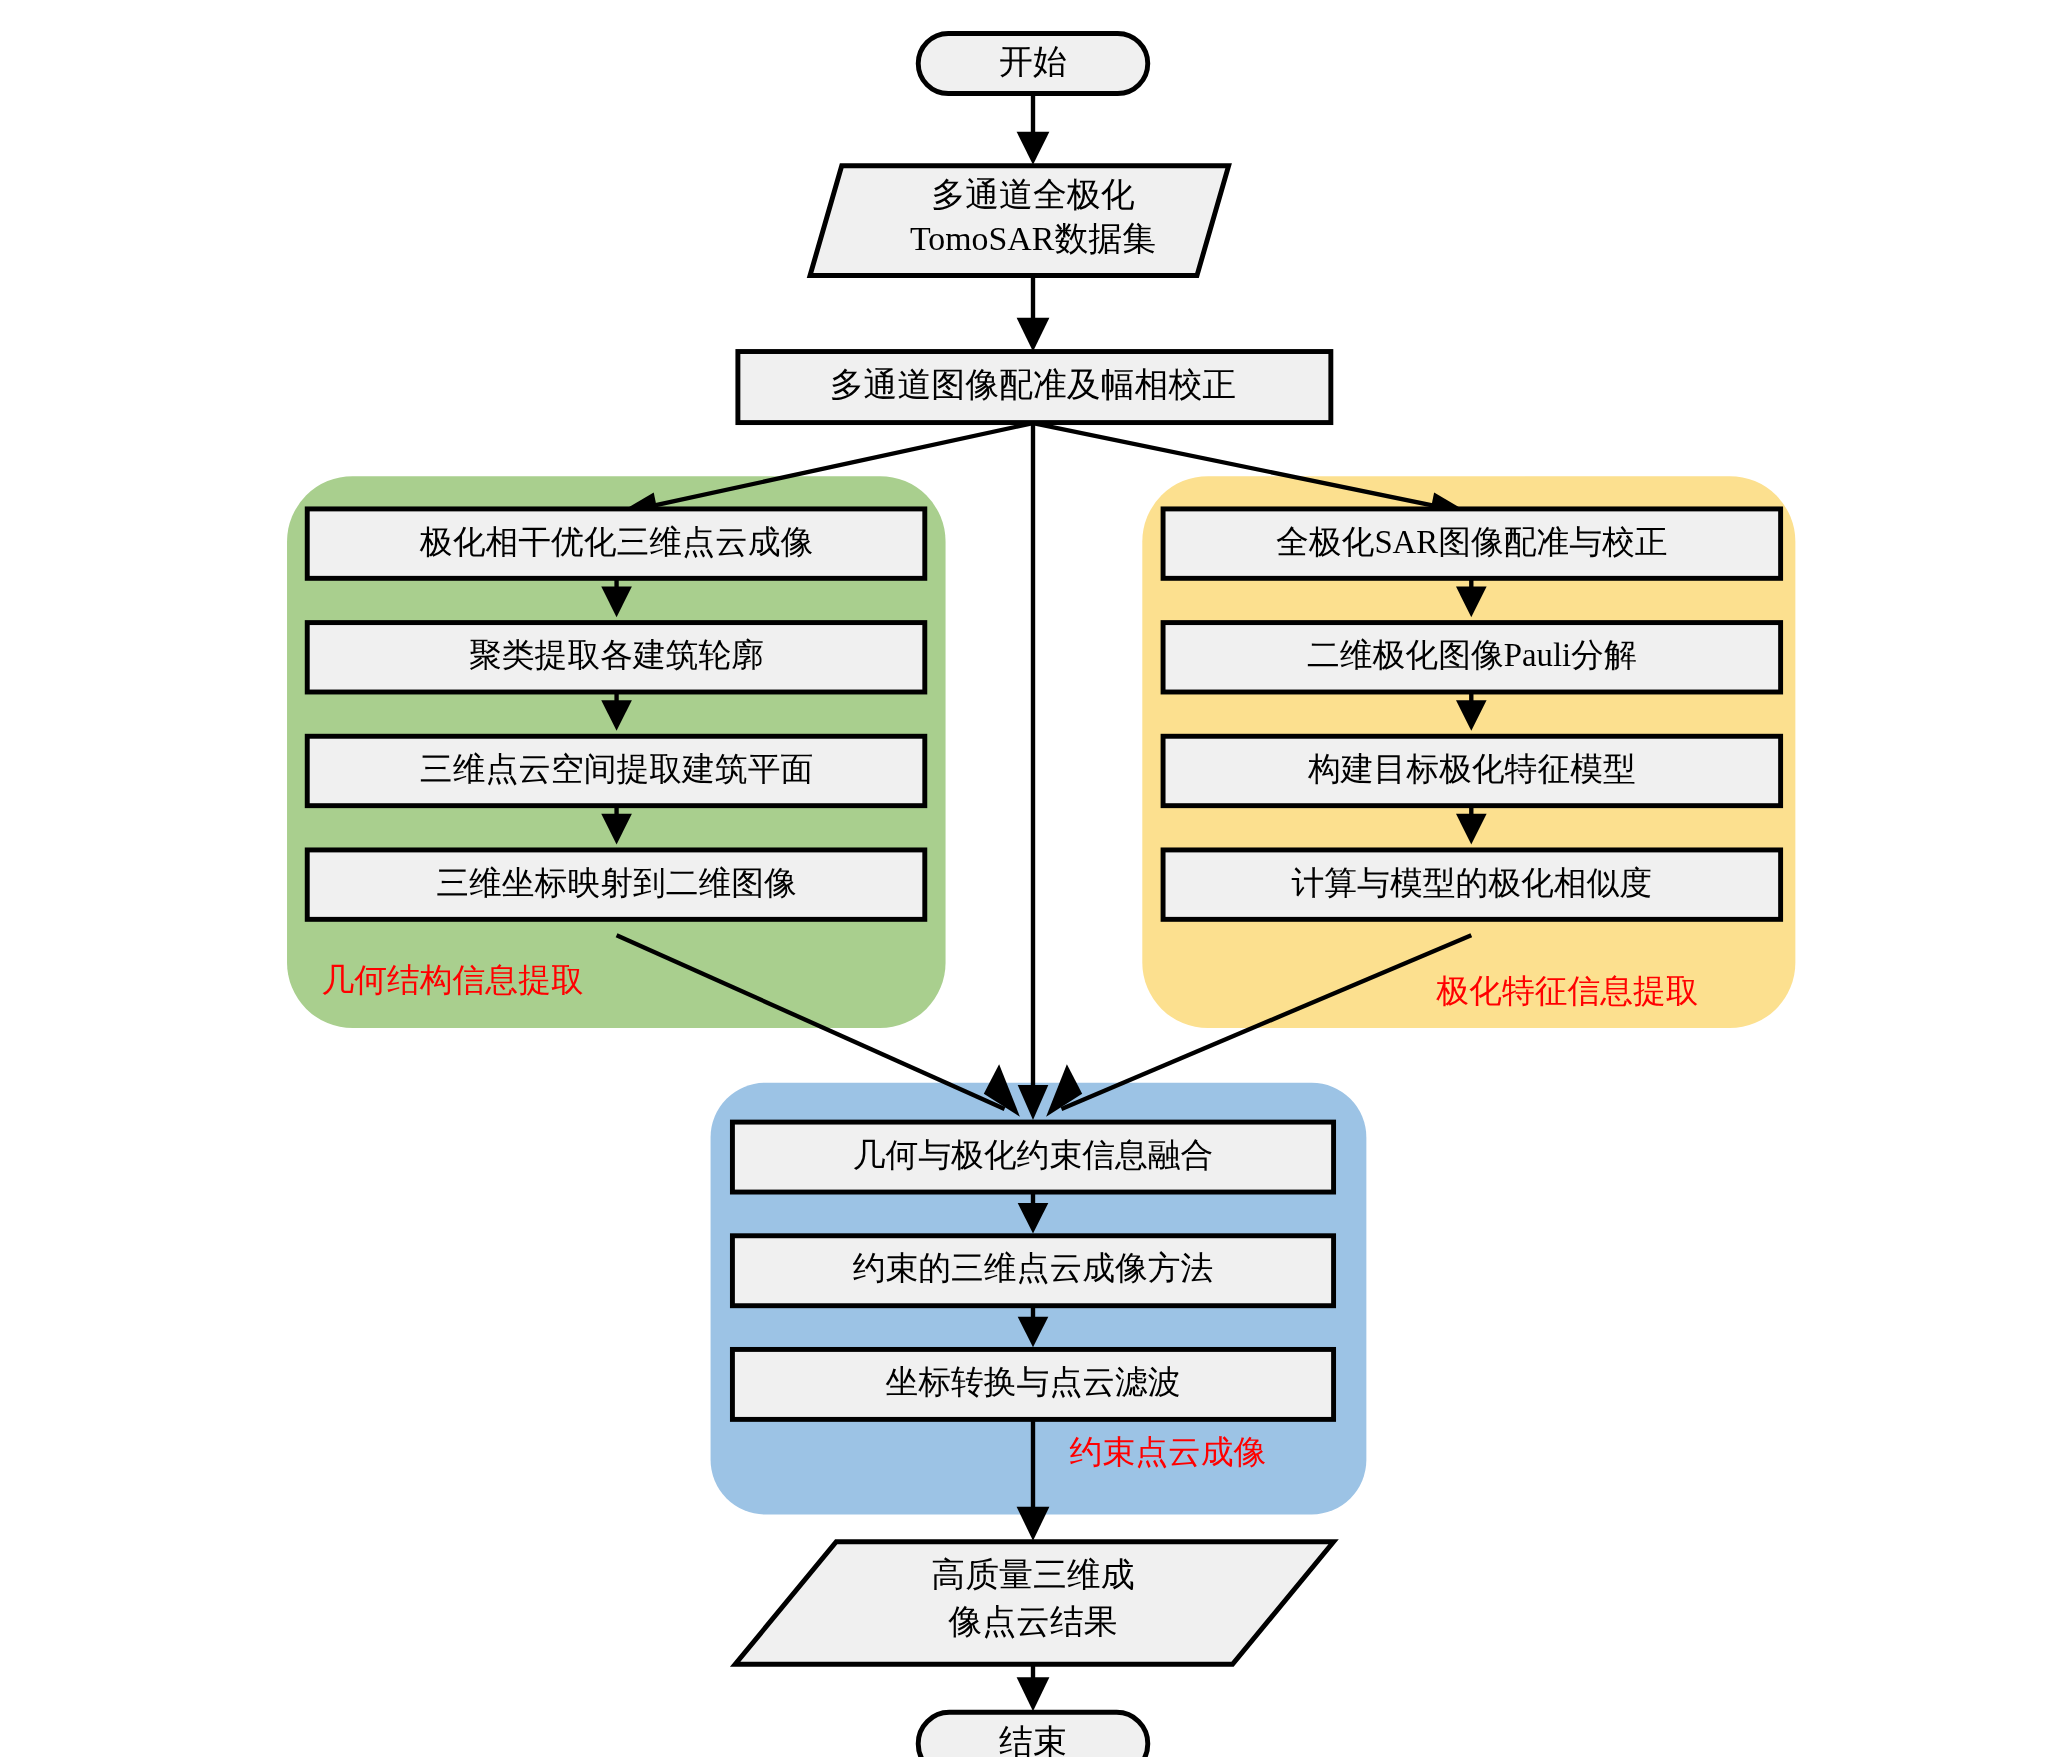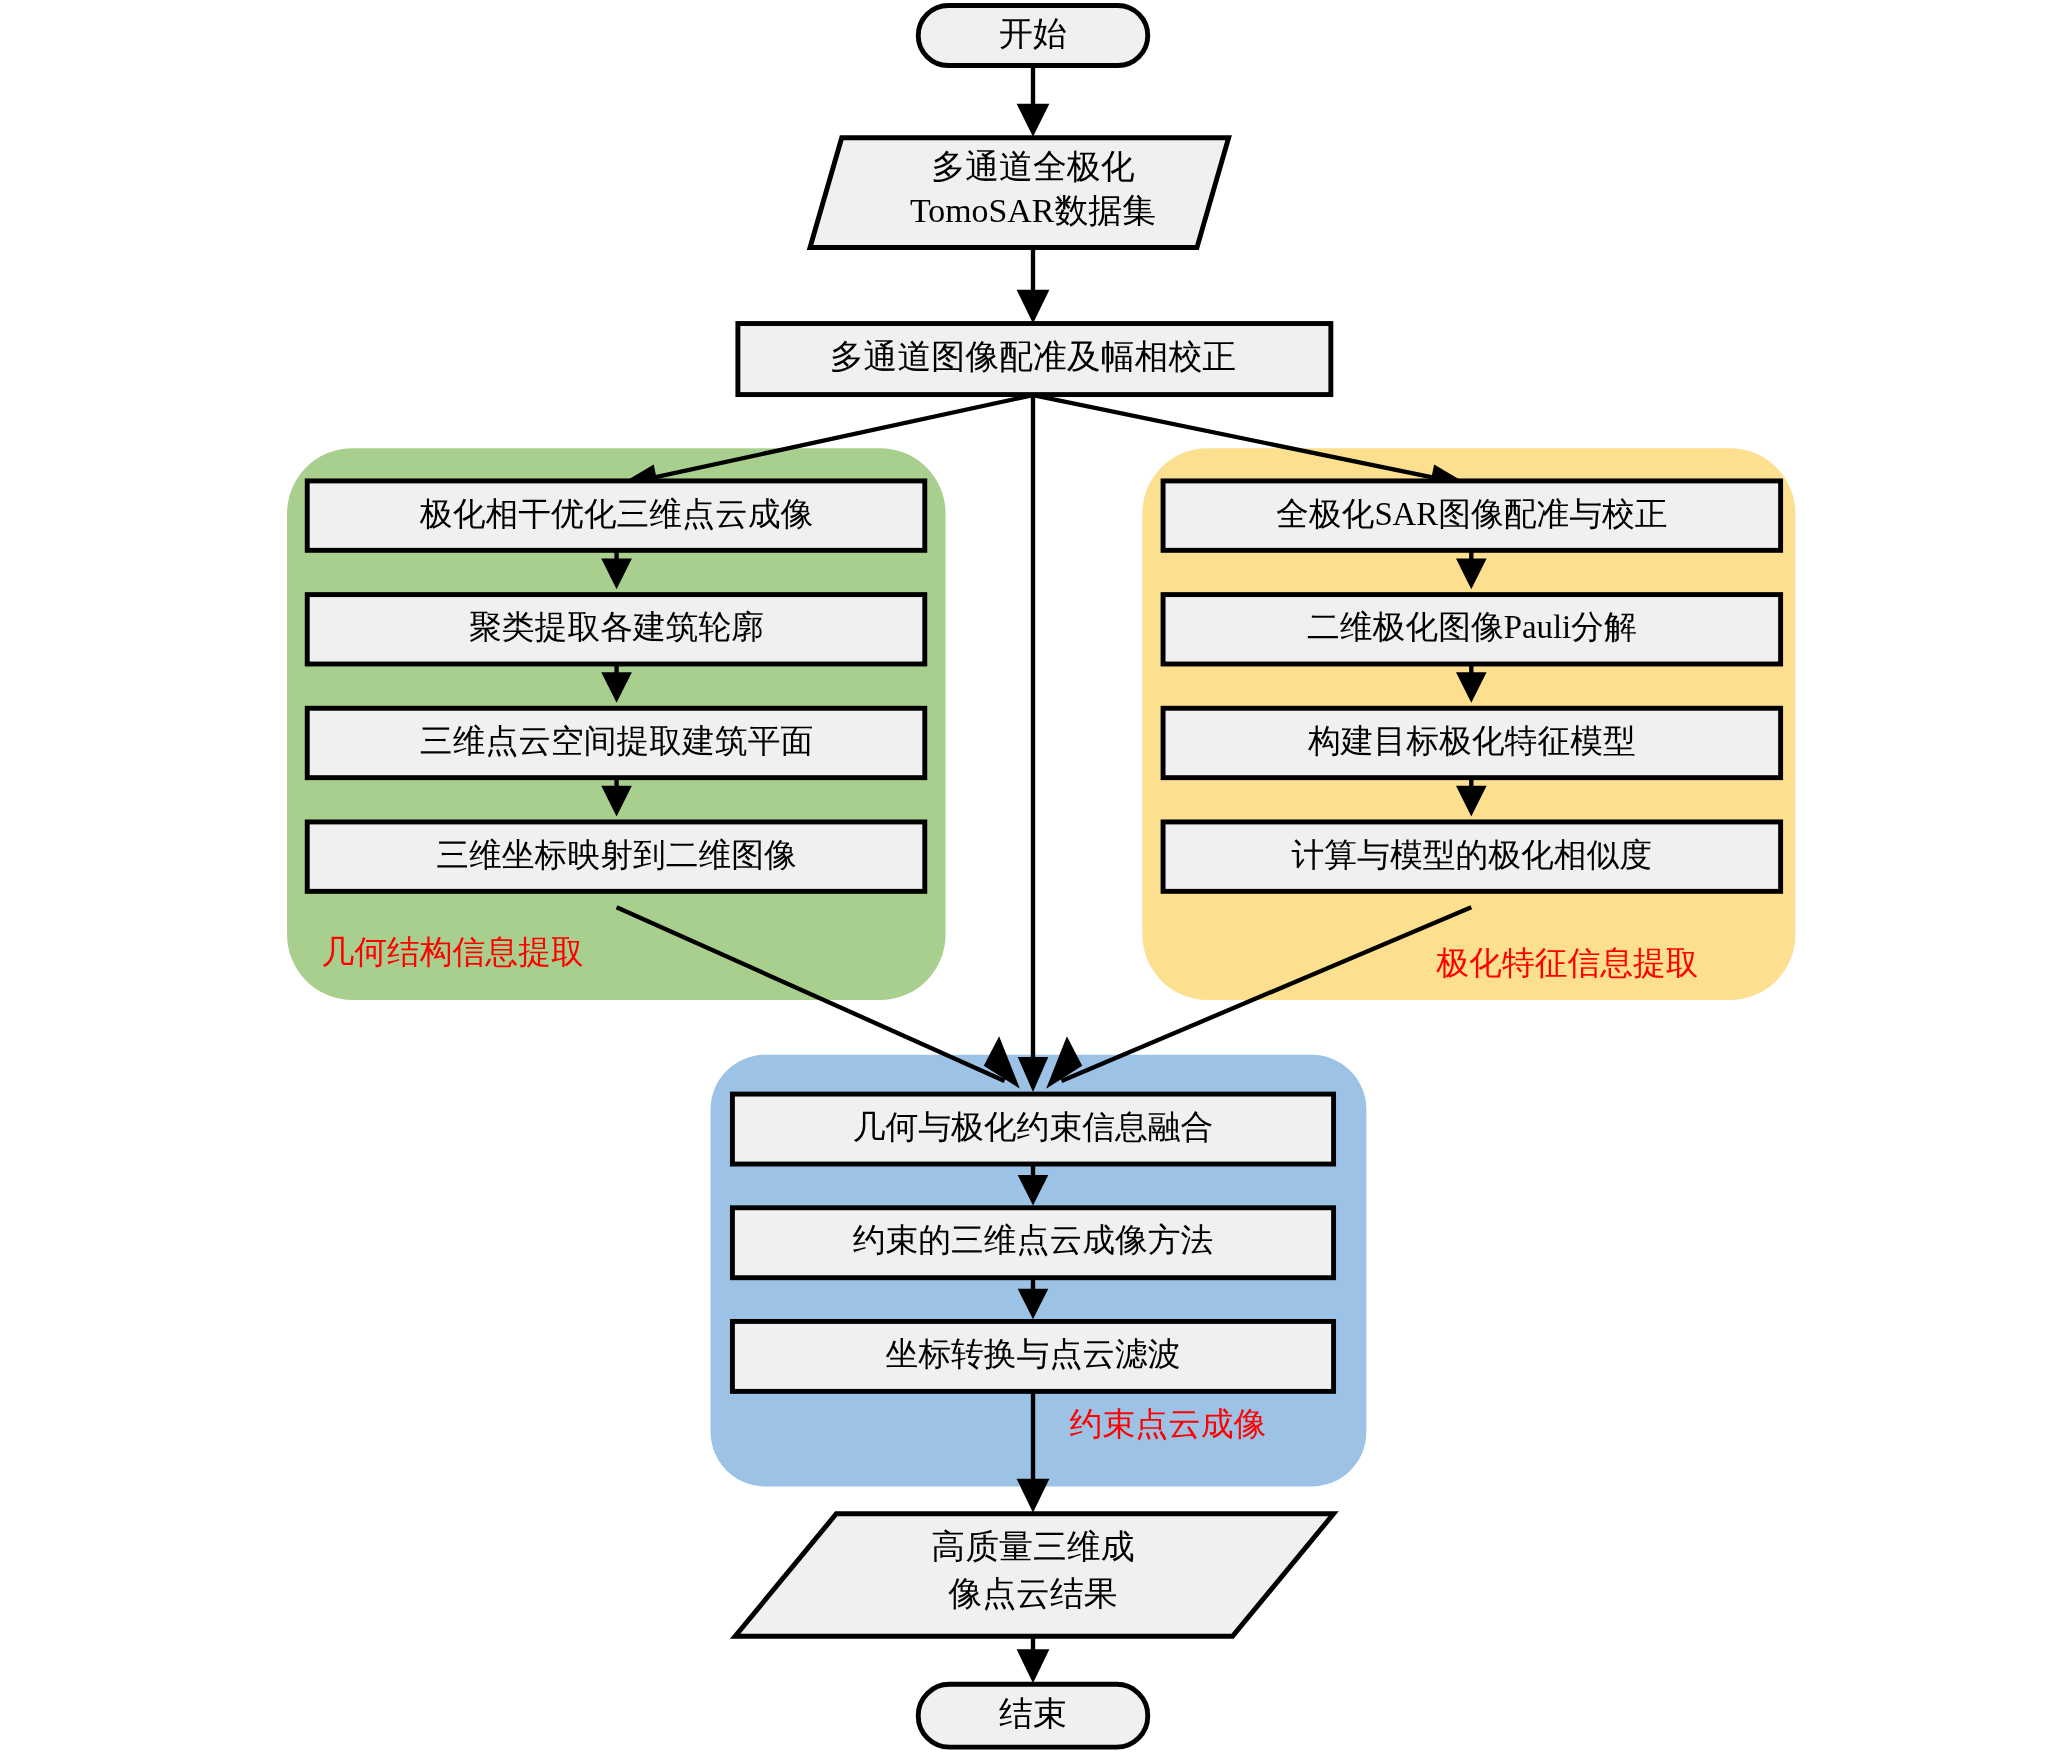--- a/index.html
+++ b/index.html
@@ -11,20 +11,21 @@
     width: 2066px;
     height: 1757px;
     font-family: "Liberation Serif", "DejaVu Serif", serif;
     overflow: hidden;
   }
   #flowchart-root {
     position: relative;
     width: 2066px;
     height: 1262px;
     background: #ffffff;
+    margin-top: 28px;
   }
   svg.canvas {
     position: absolute;
     top: 0;
     left: 0;
     width: 2066px;
     height: 1757px;
   }
   .node-text {
     font-family: "Liberation Serif", "DejaVu Serif", serif;

